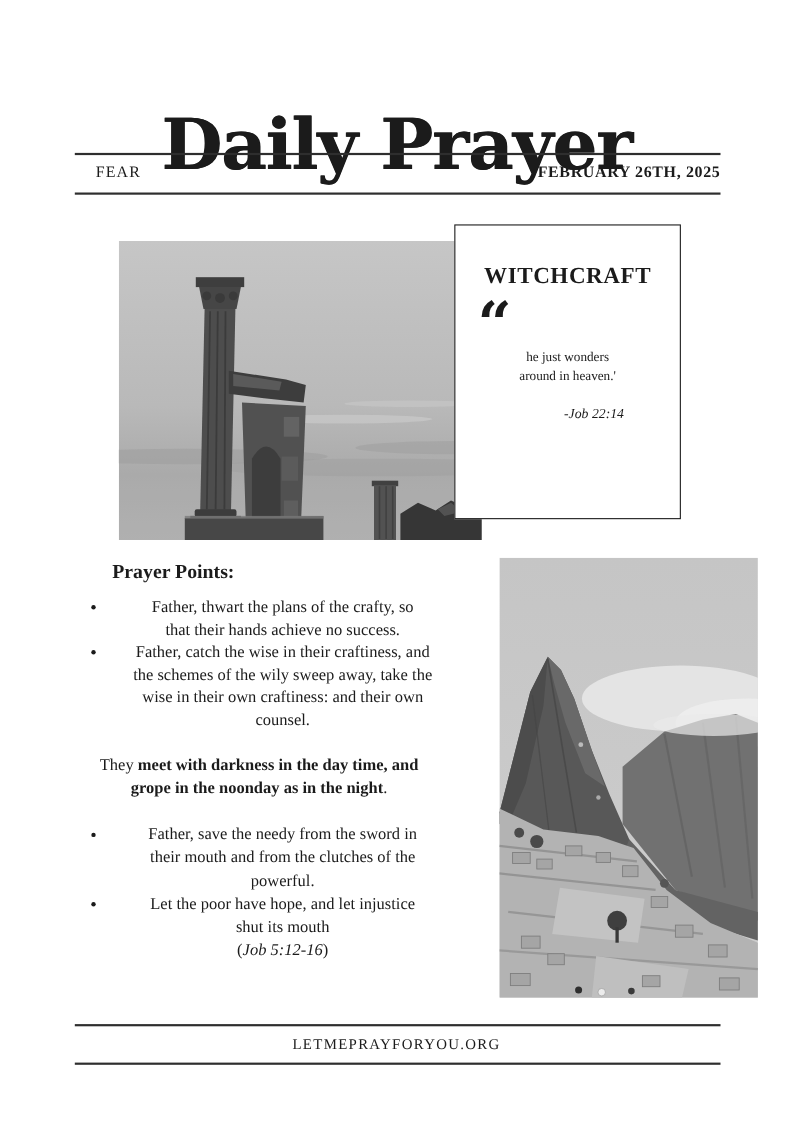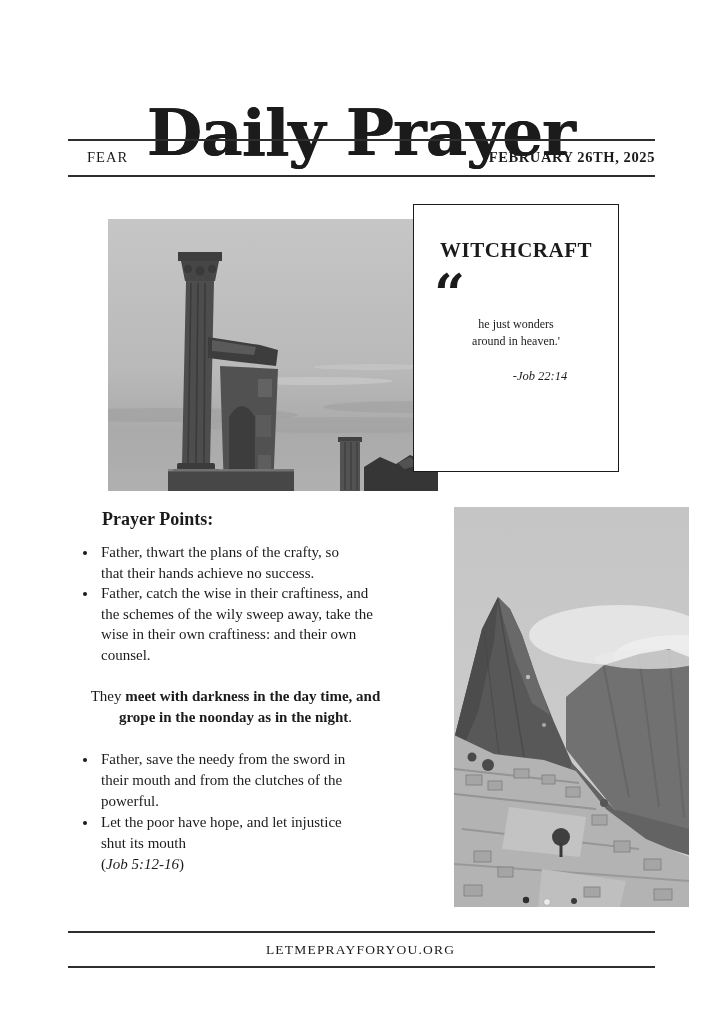--- a/index.html
+++ b/index.html
@@ -55,21 +55,21 @@
   .prayer-heading{
     position:absolute;left:88px;top:495px;margin:14px;
     font-size:18px;font-weight:bold;
   }
   .bullet-list{
     position:absolute;left:68px;margin:0;padding:0 0 0 30px;width:315px;
     font-size:15px;line-height:20.6px;list-style:disc outside;
   }
   #list-1{top:542px;}
   #list-2{top:749px;line-height:20.9px;}
-  .bullet-list li{white-space:pre-line;padding-left:3px;}
+  .bullet-list li{white-space:pre-line;padding-left:3px;text-align:center;}
   .emphasis-par{
     position:absolute;left:68px;top:686px;width:335px;margin:0;
     font-size:15px;line-height:21.3px;white-space:pre-line;text-align:center;
   }
   .emphasis-par .b{font-weight:bold;}
   .scripture-ref{font-style:italic;}
   
   #footer-rule-top{top:931px;}
   #footer-rule-bottom{top:966px;}
   .footer-site{

